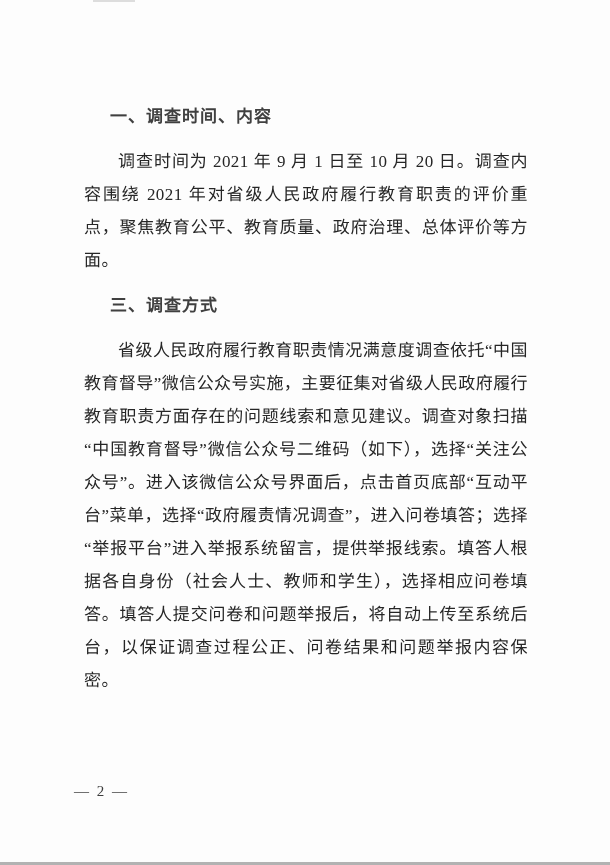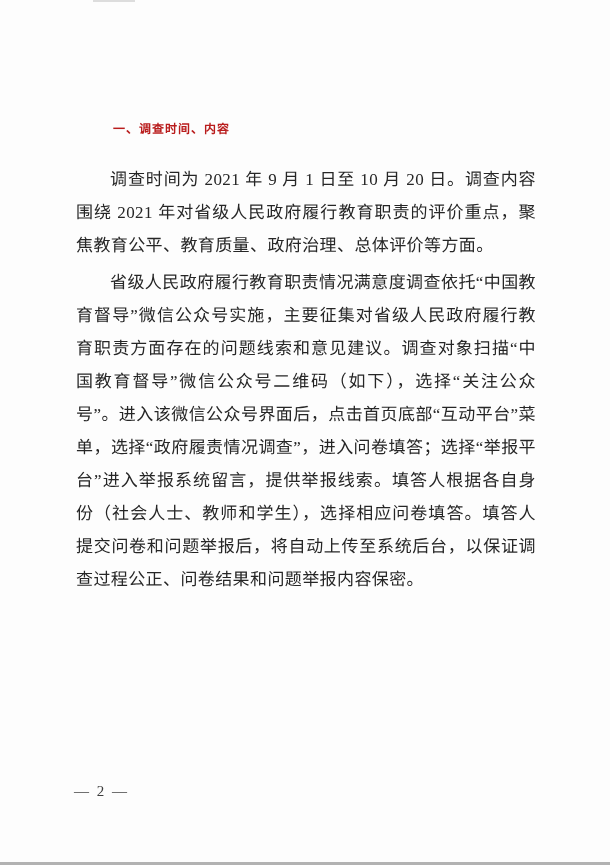--- a/index.html
+++ b/index.html
@@ -40,31 +40,31 @@
     left: 72px;
     top: 96px;
     width: 468px;
     font-size: 17px;
     line-height: 33px;
     text-align: justify;
     text-justify: inter-ideograph;
   }
   .doc-section { margin: 0; }
   .section-heading {
-    margin: 17px;
-    font-size: 12px;
+    margin: 4px;
+    font-size: 17px;
     line-height: 33px;
     font-weight: bold;
-    color: #b91c1c;
+    color: #404040;
     text-indent: 2em;
     font-family: "Liberation Sans", "DejaVu Sans", sans-serif;
     letter-spacing: 1px;
   }
   .doc-paragraph {
-    margin: 4px;
+    margin: 12px;
     text-indent: 2em;
     letter-spacing: 0.4px;
   }
   .page-footer {
     position: absolute;
     left: 74px;
     top: 781px;
     font-size: 15px;
     line-height: 20px;
     color: #3d3d3d;
@@ -82,20 +82,21 @@
 
     <section class="doc-section">
       <h2 class="section-heading">一、调查时间、内容</h2>
       <p class="doc-paragraph">调查时间为 2021 年 9 月 1 日至 10 月 20 日。调查内容围绕 2021 年对省级人民政府履行教育职责的评价重点，聚焦教育公平、教育质量、政府治理、总体评价等方面。</p>
     </section>
 
     <section class="doc-section">
     </section>
 
     <section class="doc-section">
+      <h2 class="section-heading">三、调查方式</h2>
       <p class="doc-paragraph">省级人民政府履行教育职责情况满意度调查依托“中国教育督导”微信公众号实施，主要征集对省级人民政府履行教育职责方面存在的问题线索和意见建议。调查对象扫描“中国教育督导”微信公众号二维码（如下），选择“关注公众号”。进入该微信公众号界面后，点击首页底部“互动平台”菜单，选择“政府履责情况调查”，进入问卷填答；选择“举报平台”进入举报系统留言，提供举报线索。填答人根据各自身份（社会人士、教师和学生），选择相应问卷填答。填答人提交问卷和问题举报后，将自动上传至系统后台，以保证调查过程公正、问卷结果和问题举报内容保密。</p>
     </section>
 
   </div>
 
   <div class="page-footer">
     <span>— 2 —</span>
   </div>
 
   <div class="scan-bottom-edge"></div>

